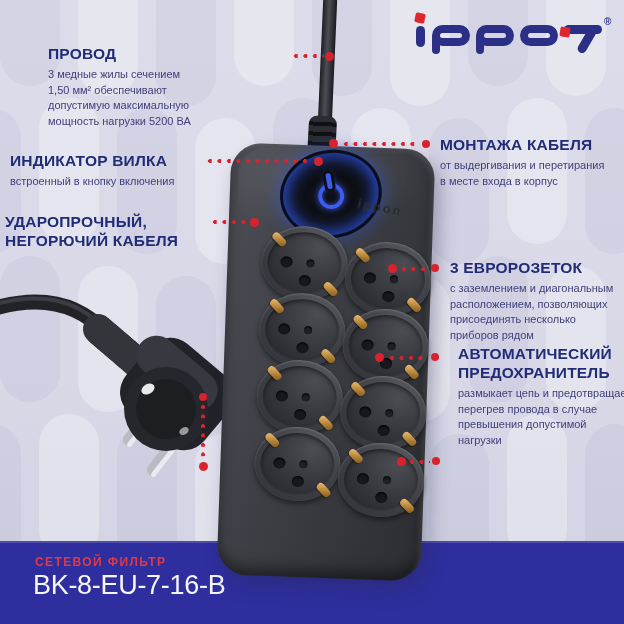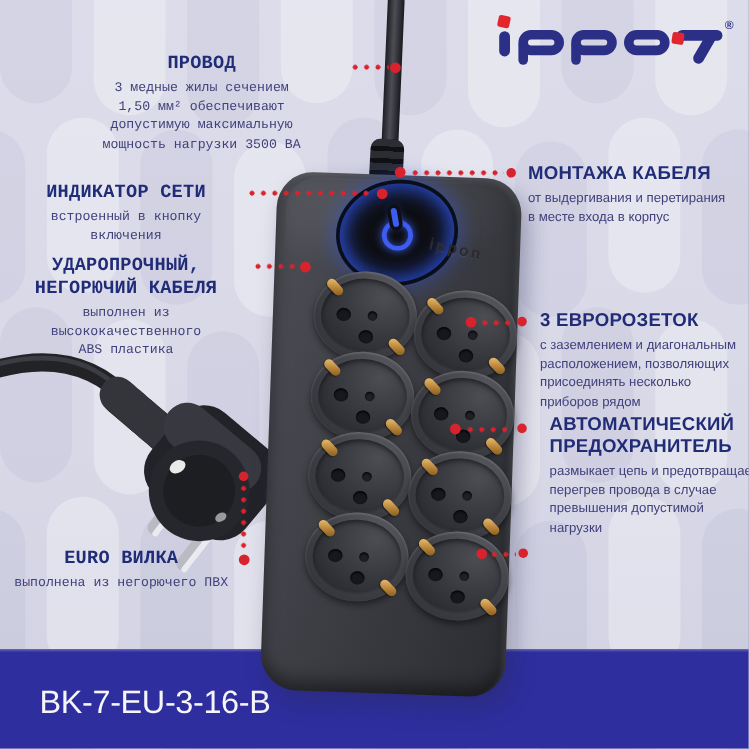--- a/index.html
+++ b/index.html
@@ -58,21 +58,21 @@
   .c1{left:10%;top:13%;transform:rotate(45deg);}
   .c2{left:72%;top:79%;transform:rotate(45deg);}
 
   
   .plug-svg{position:absolute;left:-2px;top:293px;z-index:3;}
 
   
   .callout{position:absolute;z-index:8;}
   .callout h3{margin:0;font-size:15.5px;line-height:19px;font-weight:700;color:#212c77;letter-spacing:.2px;white-space:pre-line;}
   .callout p{margin:4px 0 0;font-size:11px;line-height:15.5px;color:#41417c;white-space:pre-line;}
-  .r-align{text-align:center;font-family:Liberation Mono, monospace;}
+  .r-align{text-align:left;}
   .leader-h{position:absolute;z-index:8;height:8px;background-image:radial-gradient(circle at 4px 4px,#d8232e 1.9px,rgba(216,35,46,0) 2.2px);background-size:9.5px 8px;background-repeat:repeat-x;}
   .leader-v{position:absolute;z-index:8;width:8px;background-image:radial-gradient(circle at 4px 4px,#d8232e 1.9px,rgba(216,35,46,0) 2.2px);background-size:8px 9.5px;background-repeat:repeat-y;}
   .dot-lg{position:absolute;z-index:9;width:9px;height:9px;border-radius:50%;background:#d8232e;}
   .dot-md{position:absolute;z-index:9;width:8px;height:8px;border-radius:50%;background:#d8232e;}
 
   
   .footer{position:absolute;left:0;top:541px;width:624px;height:83px;background:#2e2e9e;z-index:2;
     box-shadow:inset 0 2px 0 rgba(255,255,255,.15);}
   .footer .cat{position:absolute;left:35px;top:14px;margin:0;font-size:12px;font-weight:700;letter-spacing:1.4px;color:#e03a44;}
   .footer .model{position:absolute;left:33px;top:29px;margin:0;font-size:27px;font-weight:500;letter-spacing:-.3px;color:#f5f5fa;}
@@ -233,46 +233,44 @@
         <span class="clip c2"></span>
       </div>
       </div>
   </div>
 
   <div class="callout r-align" style="right:336px;top:44px;width:240px;">
     <h3>ПРОВОД</h3>
     <p>3 медные жилы сечением
 1,50 мм² обеспечивают
 допустимую максимальную
-мощность нагрузки 3500 ВА</p>
+мощность нагрузки 5200 ВА</p>
   </div>
   <div class="leader-h" style="left:292px;top:52px;width:32px;"></div>
   <div class="dot-lg" style="left:325px;top:52px;"></div>
 
   <div class="callout" style="left:440px;top:135px;width:175px;">
     <h3>МОНТАЖА КАБЕЛЯ</h3>
     <p>от выдергивания и перетирания
 в месте входа в корпус</p>
   </div>
   <div class="dot-lg" style="left:329px;top:139px;"></div>
   <div class="leader-h" style="left:342px;top:140px;width:78px;"></div>
   <div class="dot-md" style="left:422px;top:140px;"></div>
 
   <div class="callout r-align" style="right:424px;top:151px;width:190px;">
-    <h3>ИНДИКАТОР СЕТИ</h3>
+    <h3>ИНДИКАТОР ВИЛКА</h3>
     <p>встроенный в кнопку включения</p>
   </div>
   <div class="leader-h" style="left:206px;top:157px;width:104px;"></div>
   <div class="dot-lg" style="left:314px;top:157px;"></div>
 
   <div class="callout r-align" style="right:419px;top:212px;width:200px;">
     <h3>УДАРОПРОЧНЫЙ,
 НЕГОРЮЧИЙ КАБЕЛЯ</h3>
-    <p>выполнен из высококачественного
-ABS пластика</p>
   </div>
   <div class="leader-h" style="left:211px;top:218px;width:38px;"></div>
   <div class="dot-lg" style="left:250px;top:218px;"></div>
 
   <div class="callout" style="left:450px;top:258px;width:170px;">
     <h3>3 ЕВРОРОЗЕТОК</h3>
     <p>с заземлением и диагональным
 расположением, позволяющих
 присоединять несколько
 приборов рядом</p>
@@ -285,29 +283,26 @@
     <h3>АВТОМАТИЧЕСКИЙ
 ПРЕДОХРАНИТЕЛЬ</h3>
     <p>размыкает цепь и предотвращает
 перегрев провода в случае
 превышения допустимой нагрузки</p>
   </div>
   <div class="dot-lg" style="left:375px;top:353px;"></div>
   <div class="leader-h" style="left:388px;top:354px;width:40px;"></div>
   <div class="dot-md" style="left:431px;top:353px;"></div>
 
-  <div class="callout r-align" style="right:428px;top:456px;width:190px;">
-    <h3>EURO ВИЛКА</h3>
-    <p>выполнена из негорючего ПВХ</p>
-  </div>
   <div class="dot-md" style="left:199px;top:393px;"></div>
   <div class="leader-v" style="left:199px;top:403px;height:56px;"></div>
   <div class="dot-lg" style="left:199px;top:462px;"></div>
 
   <div class="dot-lg" style="left:397px;top:457px;"></div>
   <div class="leader-h" style="left:408px;top:458px;width:22px;"></div>
   <div class="dot-md" style="left:432px;top:457px;"></div>
 
   <div class="footer">
-    <p class="model">BK-7-EU-3-16-B</p>
+    <p class="cat">СЕТЕВОЙ ФИЛЬТР</p>
+    <p class="model">BK-8-EU-7-16-B</p>
   </div>
 
 </div>
 
 </body></html>

